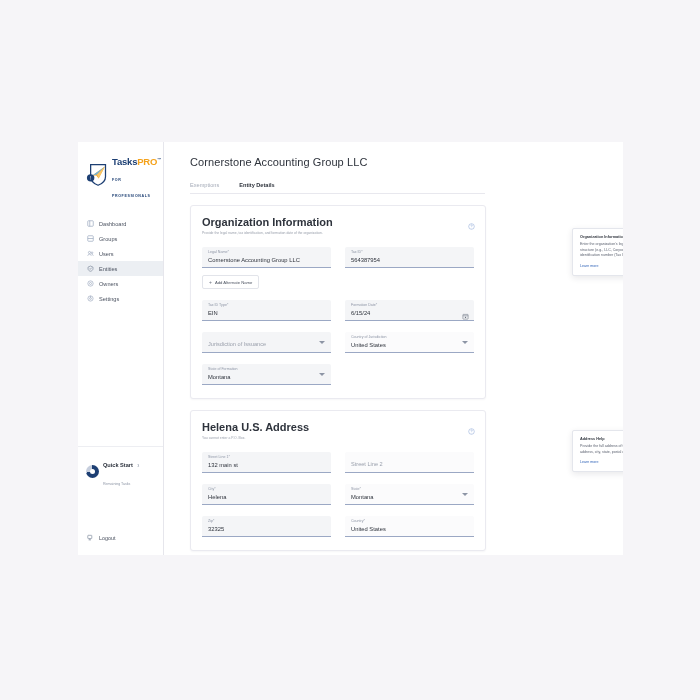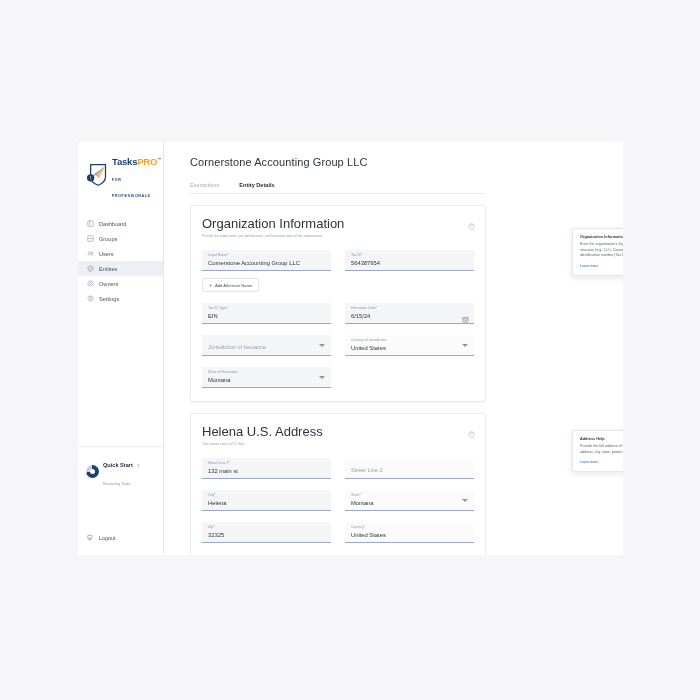--- a/index.html
+++ b/index.html
@@ -105,21 +105,21 @@
   .card {
     width: 296px;
     margin-top: 11px;
     background: #fff;
     border: 1px solid #eaeaf0;
     border-radius: 3px;
     padding: 10px 11px 13px 11px;
     position: relative;
     box-shadow: 0 1px 2px rgba(30,35,50,0.04);
   }
-  .card-title { font-size: 13px; color: #2e333c; }
+  .card-title { font-size: 11px; color: #2e333c; font-weight: bold; }
   .card-sub {
     font-size: 3.4px; color: #9aa0ac; margin-top: 3px; line-height: 1.5;
     max-width: 130px;
   }
   .help-ico {
     position: absolute; right: 10px; top: 10px;
     width: 7px; height: 7px; color: #8fa9d6; cursor: pointer;
   }
 
   .row { display: flex; gap: 14px; margin-top: 11px; }

